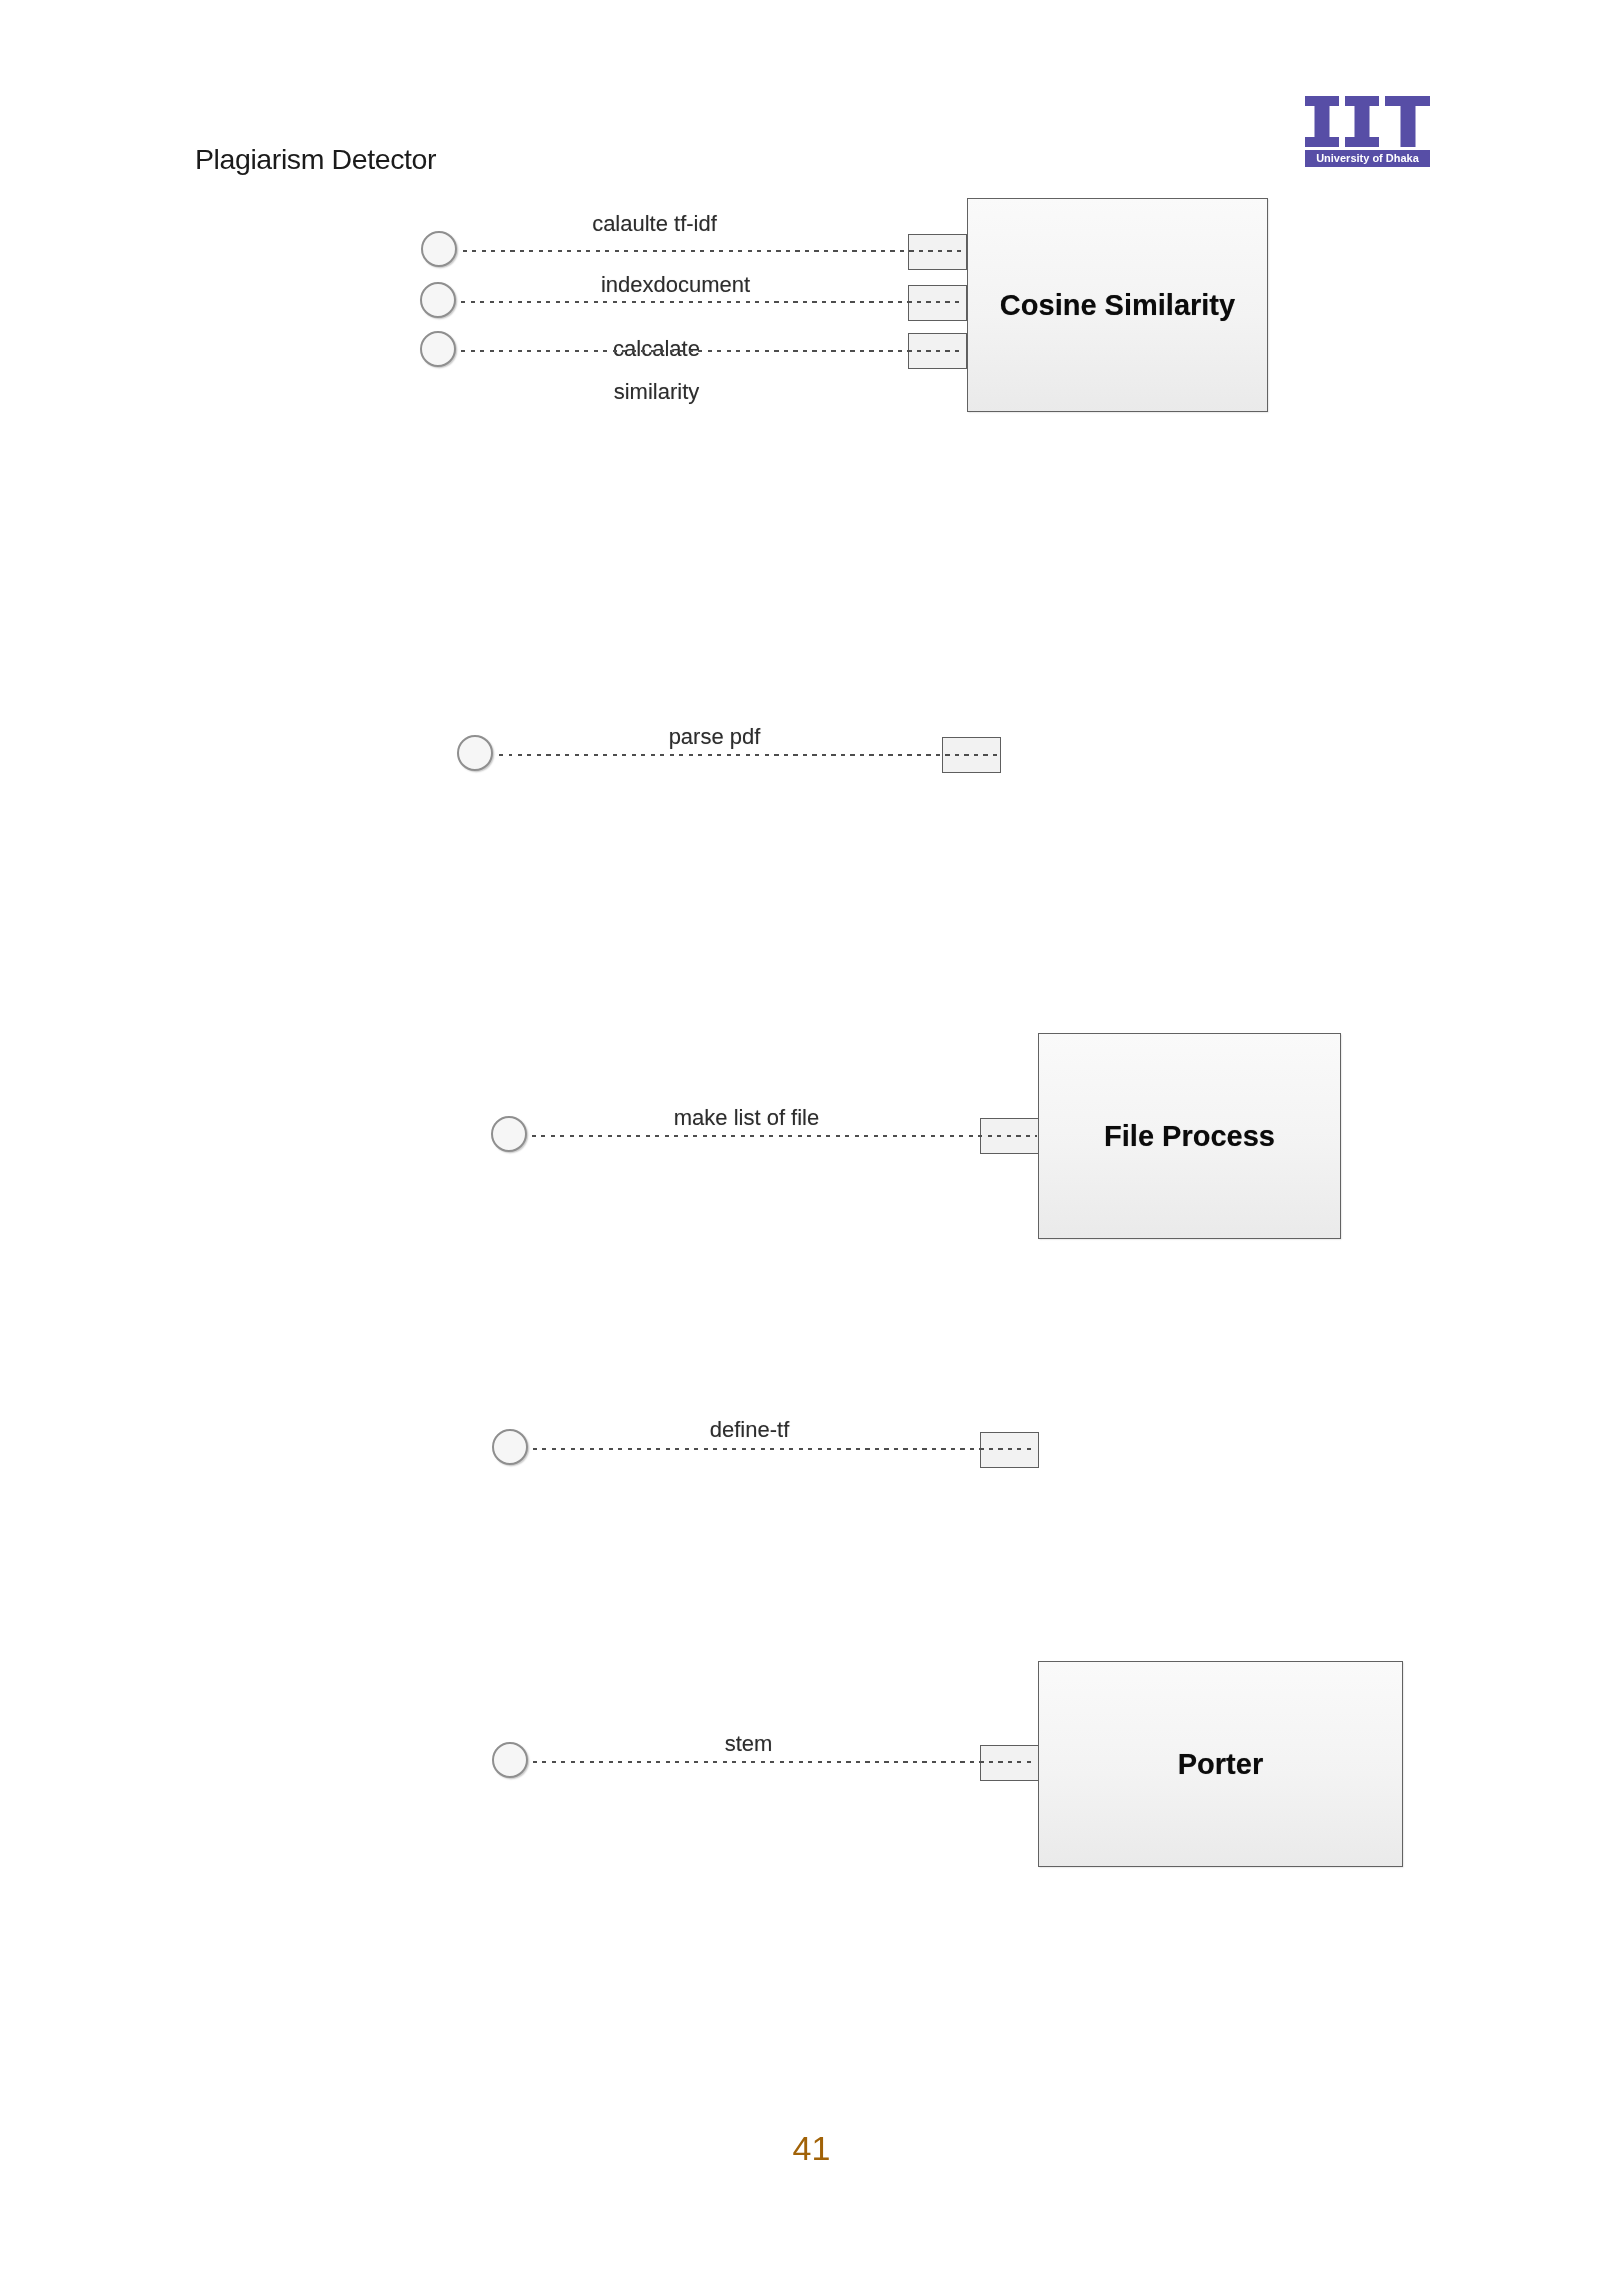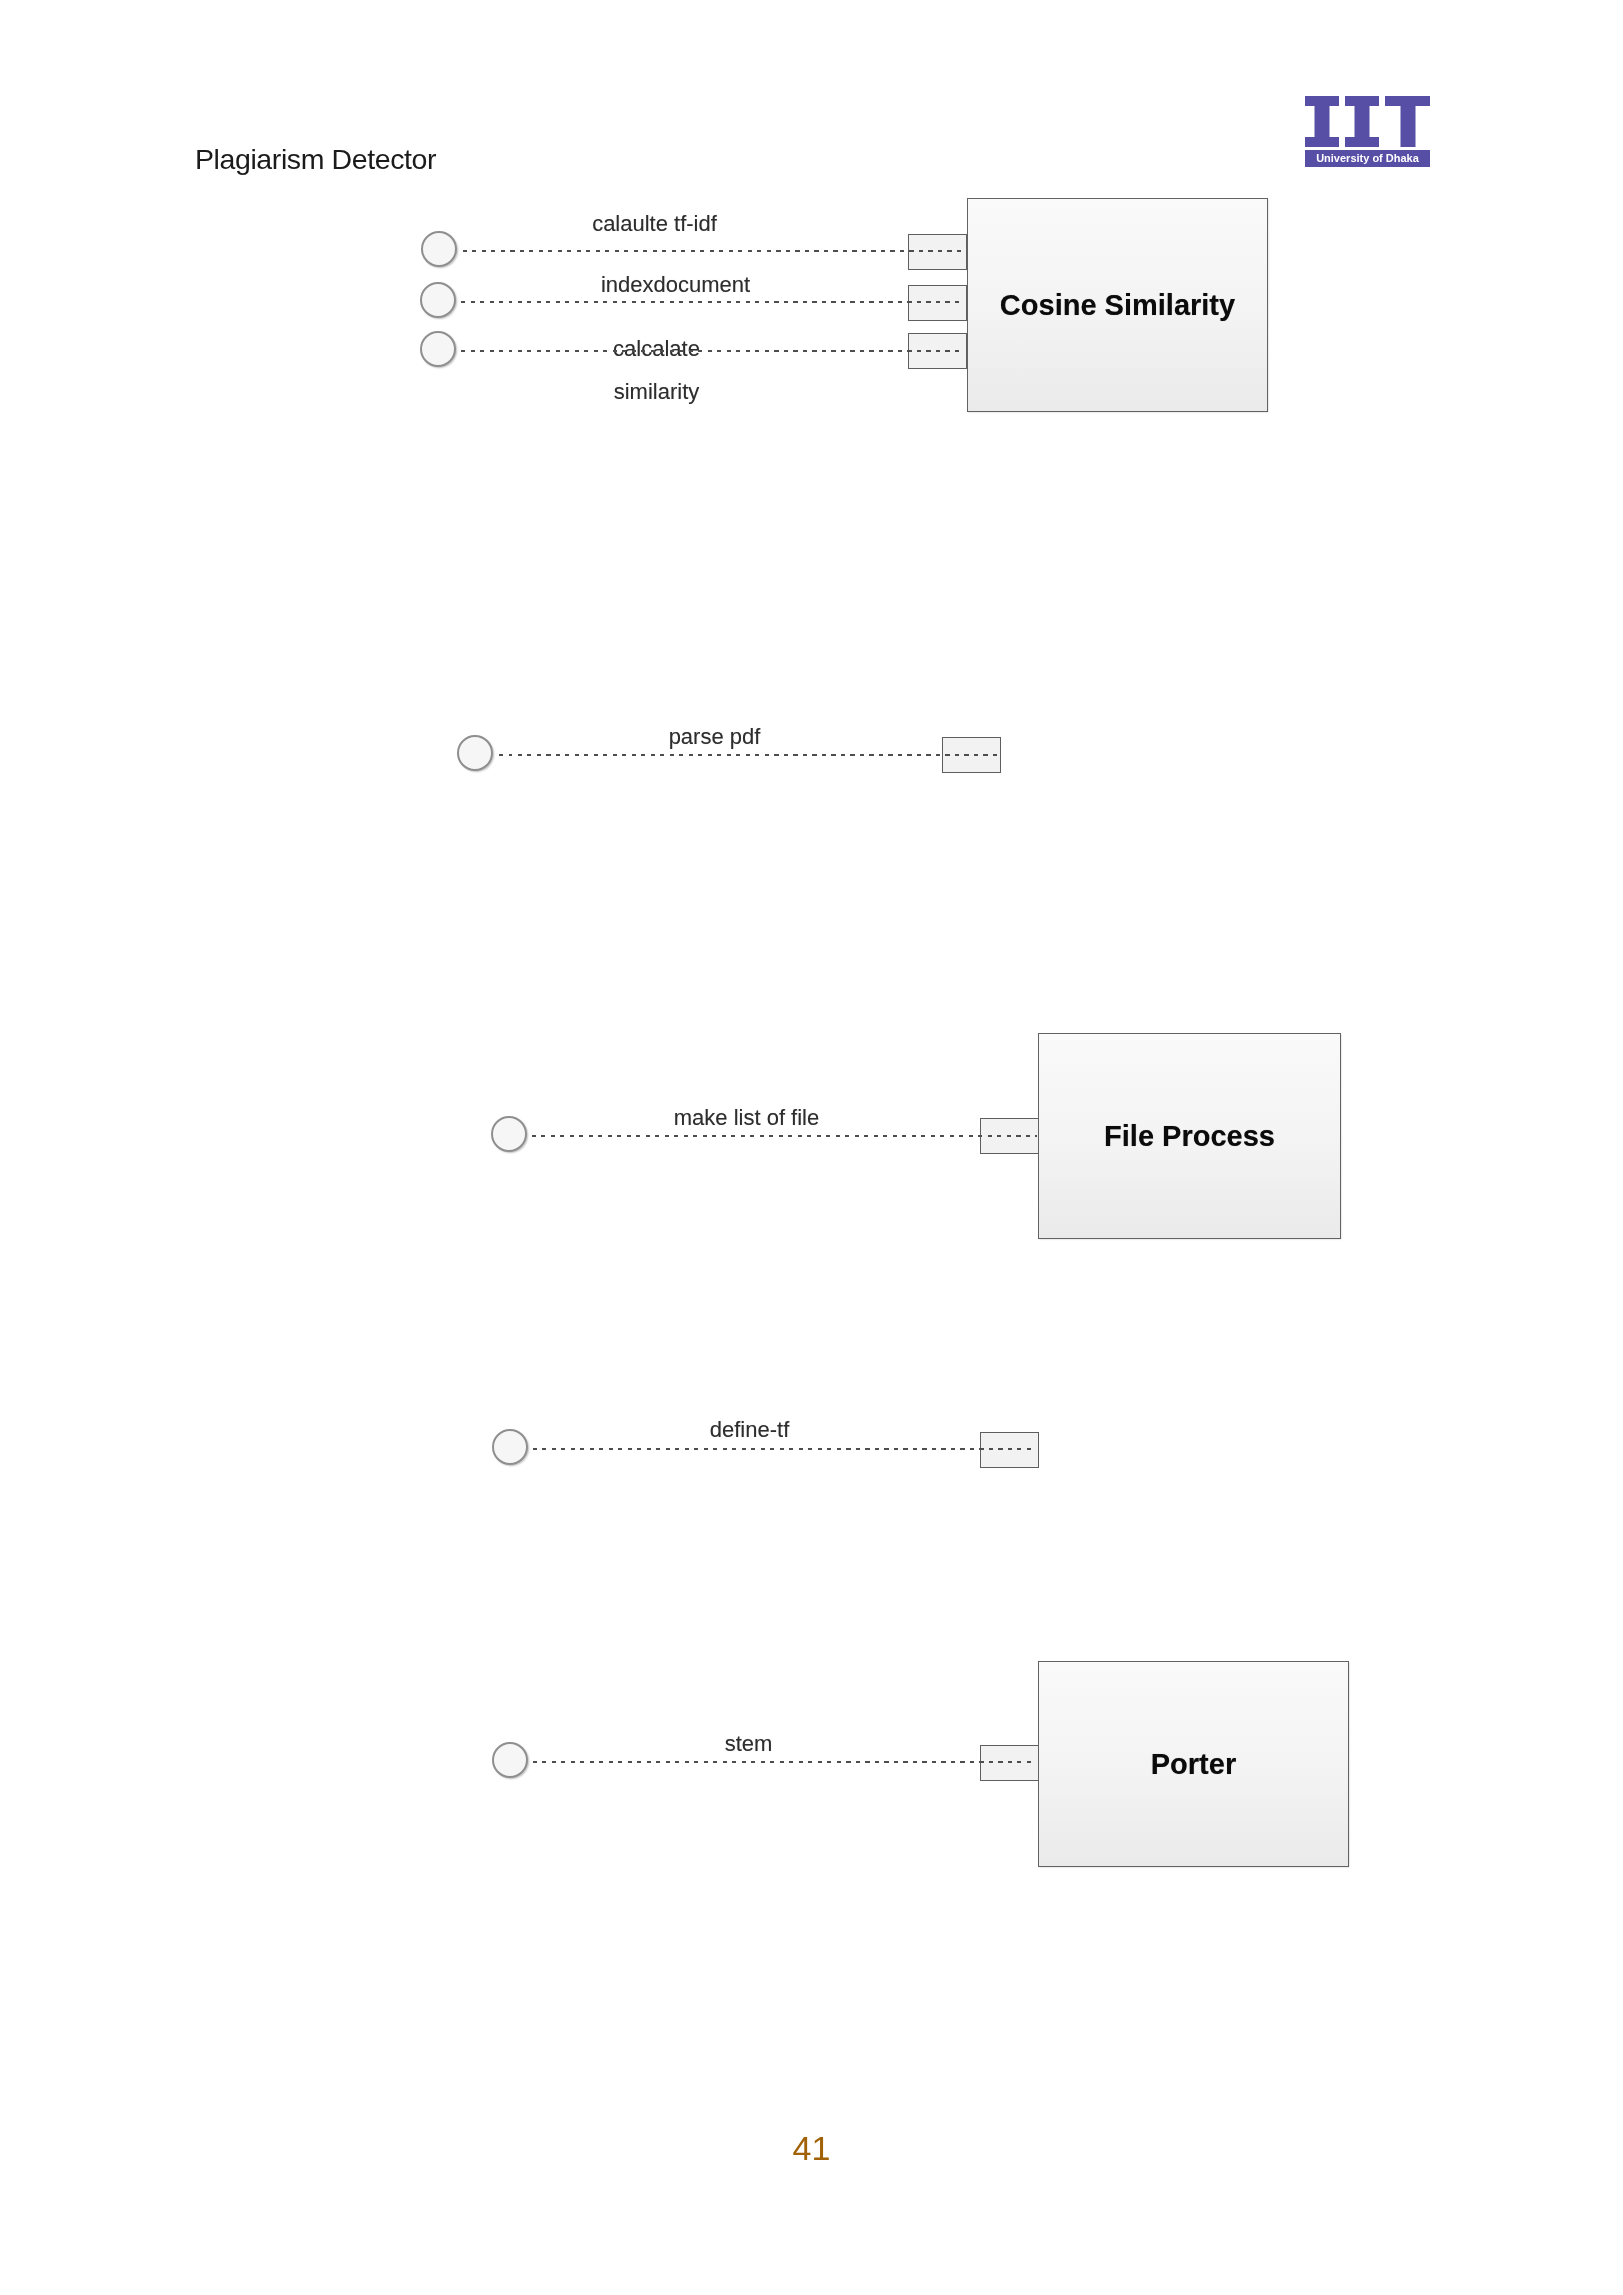--- a/index.html
+++ b/index.html
@@ -184,20 +184,20 @@
 
   <div class="iface-circle" style="left:492px; top:1429px;"></div>
   <div class="dash-line" style="left:533px; top:1448px; width:503px;"></div>
   <div class="iface-label" style="left:615px; top:1417px;">define-tf</div>
   <div class="port" style="left:980px; top:1432px;"></div>
 
   <div class="iface-circle" style="left:492px; top:1742px;"></div>
   <div class="dash-line" style="left:533px; top:1761px; width:503px;"></div>
   <div class="iface-label" style="left:614px; top:1731px;">stem</div>
   <div class="port" style="left:980px; top:1745px;"></div>
-  <div class="component-box" style="left:1038px; top:1661px; width:311px; height:206px;">
+  <div class="component-box" style="left:1038px; top:1661px; width:365px; height:206px;">
     <span class="component-name">Porter</span>
   </div>
 
   <div class="page-number">41</div>
 
 </div>
 
 
 </body></html>

